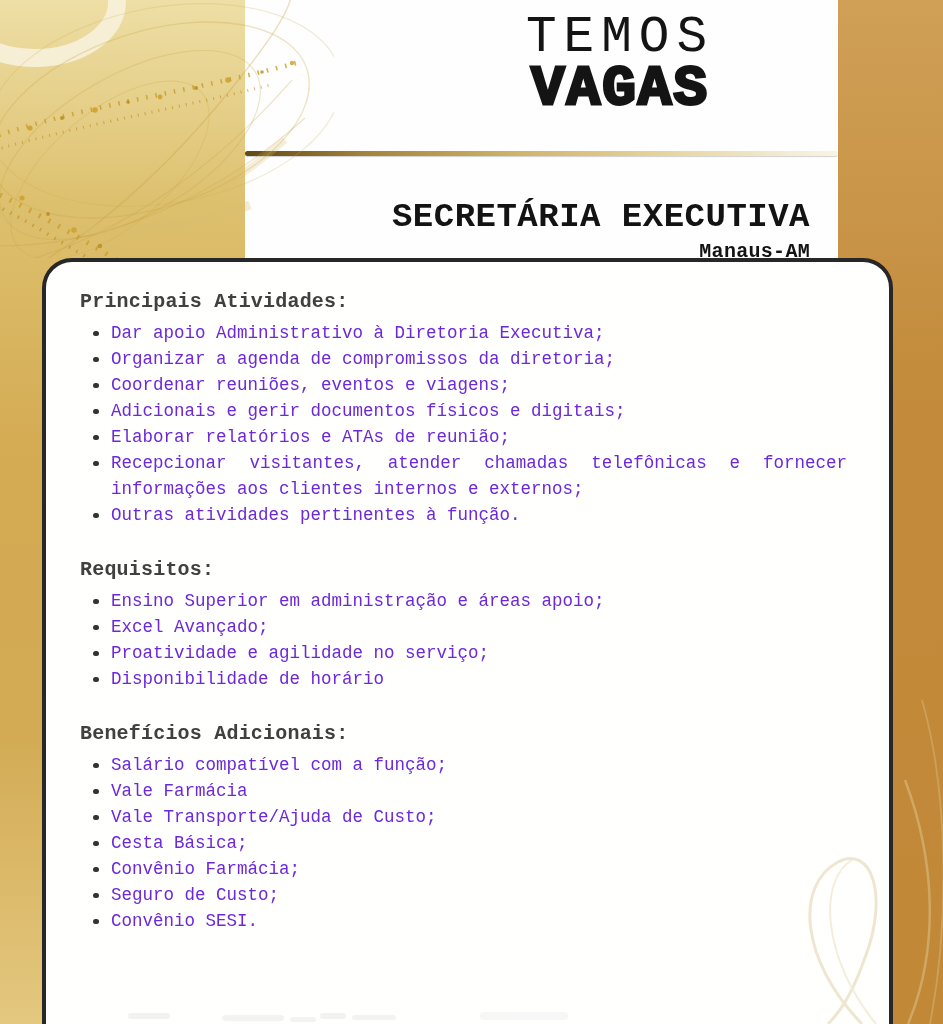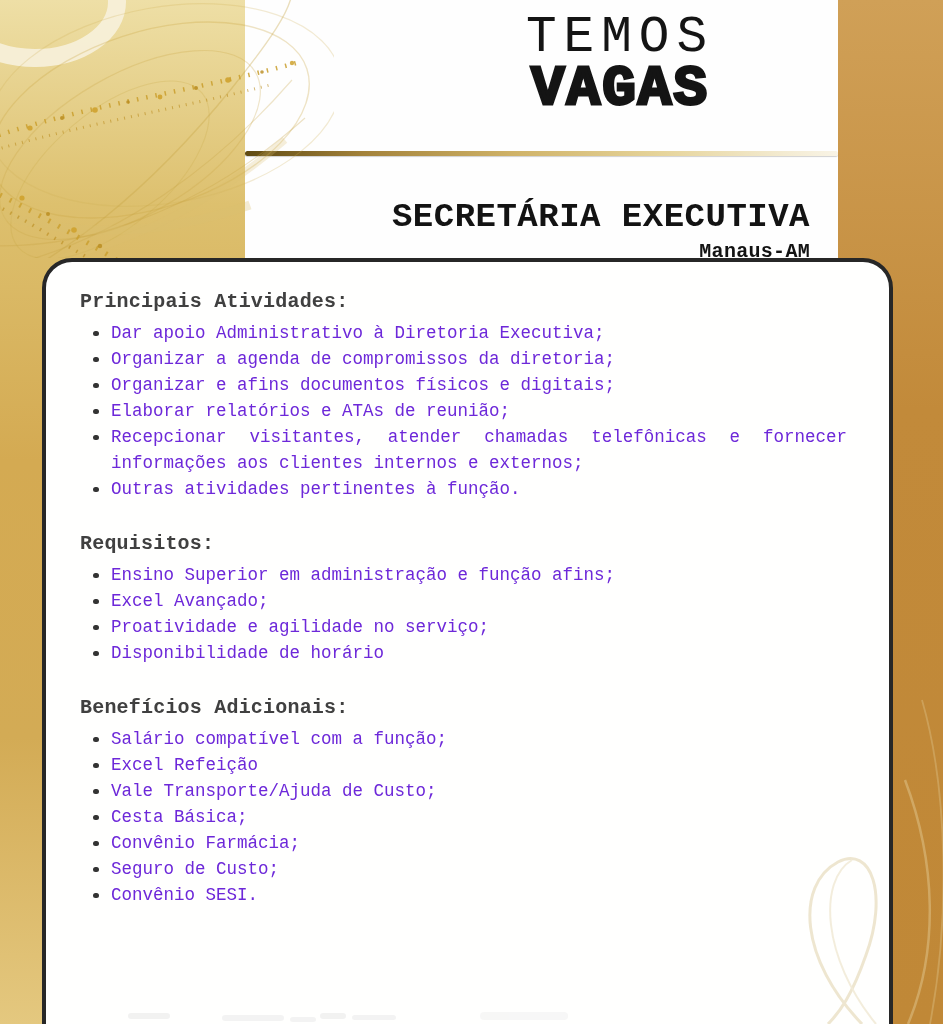--- a/index.html
+++ b/index.html
@@ -100,38 +100,39 @@
   <div class="subheader">
     <div class="job-title">SECRETÁRIA EXECUTIVA</div>
     <div class="location">Manaus-AM</div>
   </div>
 
   <div class="card">
     <div class="section-heading first">Principais Atividades:</div>
     <ul class="bullet-list">
       <li>Dar apoio Administrativo à Diretoria Executiva;</li>
       <li>Organizar a agenda de compromissos da diretoria;</li>
-      <li>Organizar e afins documentos físicos e digitais;</li>
+      <li>Coordenar reuniões, eventos e viagens;</li>
+      <li>Adicionais e gerir documentos físicos e digitais;</li>
       <li>Elaborar relatórios e ATAs de reunião;</li>
       <li class="justify">Recepcionar visitantes, atender chamadas telefônicas e fornecer informações aos clientes internos e externos;</li>
       <li>Outras atividades pertinentes à função.</li>
     </ul>
 
     <div class="section-heading">Requisitos:</div>
     <ul class="bullet-list">
-      <li>Ensino Superior em administração e função afins;</li>
+      <li>Ensino Superior em administração e áreas apoio;</li>
       <li>Excel Avançado;</li>
       <li>Proatividade e agilidade no serviço;</li>
       <li>Disponibilidade de horário</li>
     </ul>
 
     <div class="section-heading">Benefícios Adicionais:</div>
     <ul class="bullet-list">
       <li>Salário compatível com a função;</li>
-      <li>Excel Refeição</li>
+      <li>Vale Farmácia</li>
       <li>Vale Transporte/Ajuda de Custo;</li>
       <li>Cesta Básica;</li>
       <li>Convênio Farmácia;</li>
       <li>Seguro de Custo;</li>
       <li>Convênio SESI.</li>
     </ul>
   </div>
 
   <svg class="decor" viewBox="0 0 943 1024" xmlns="http://www.w3.org/2000/svg">
     <defs>

